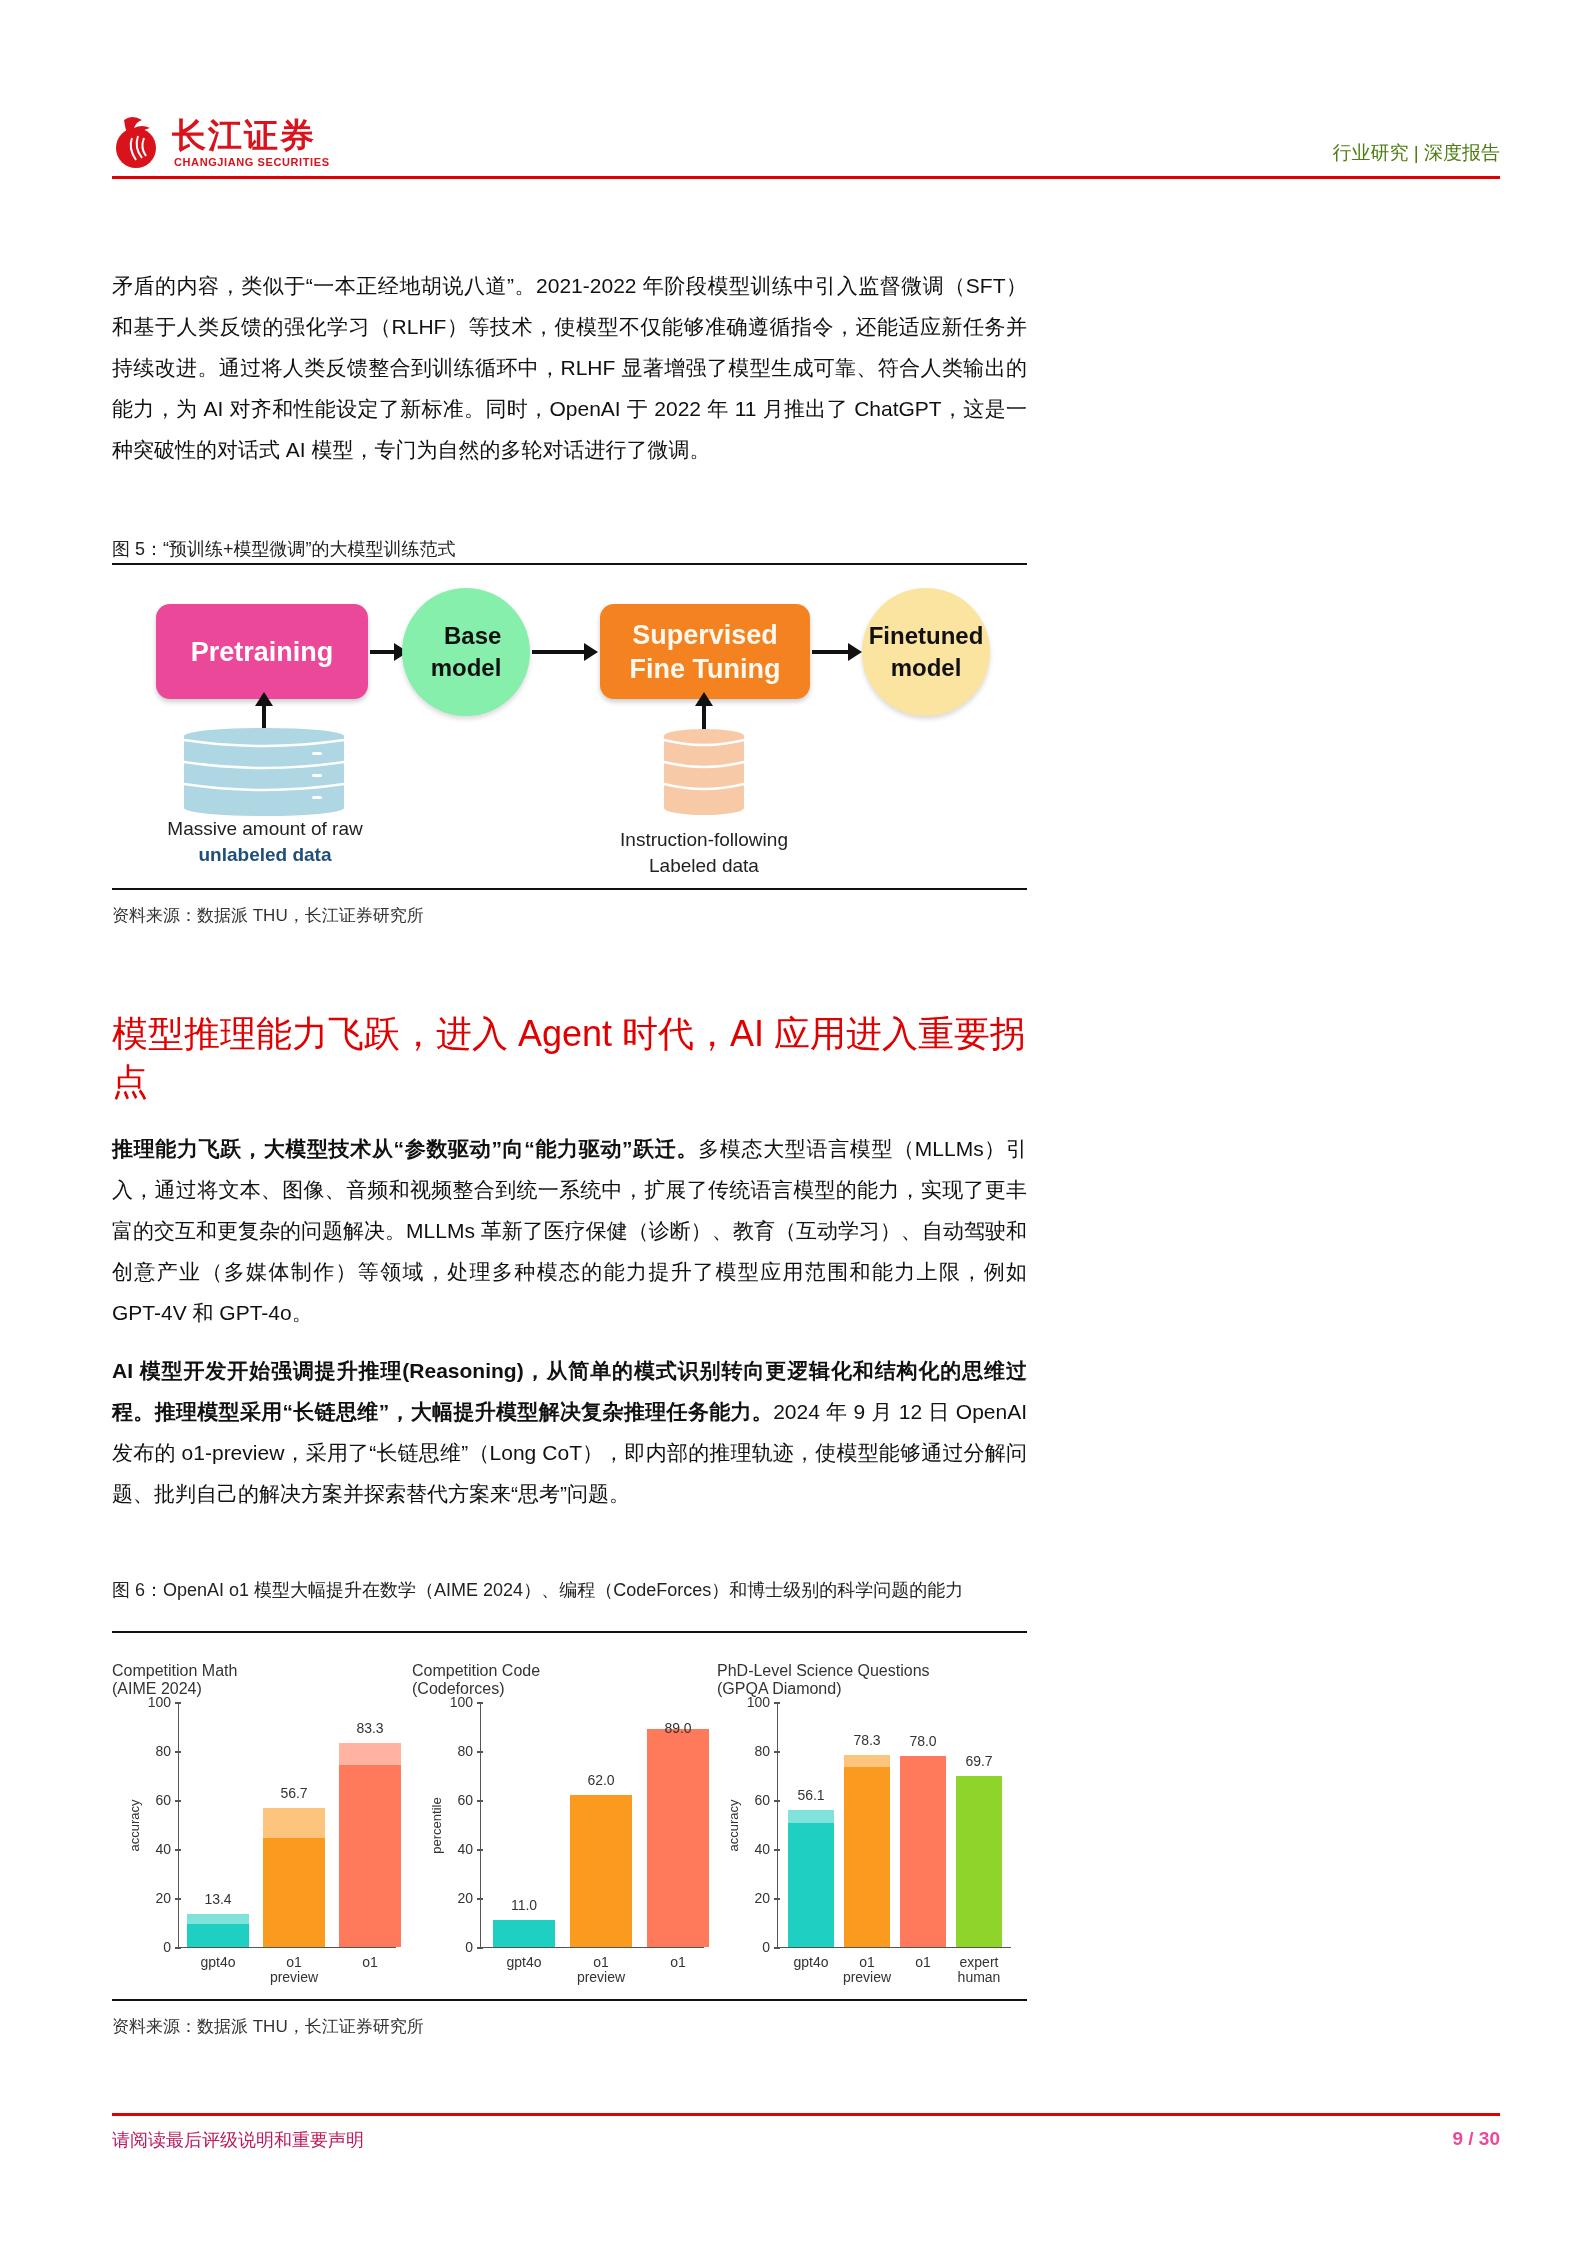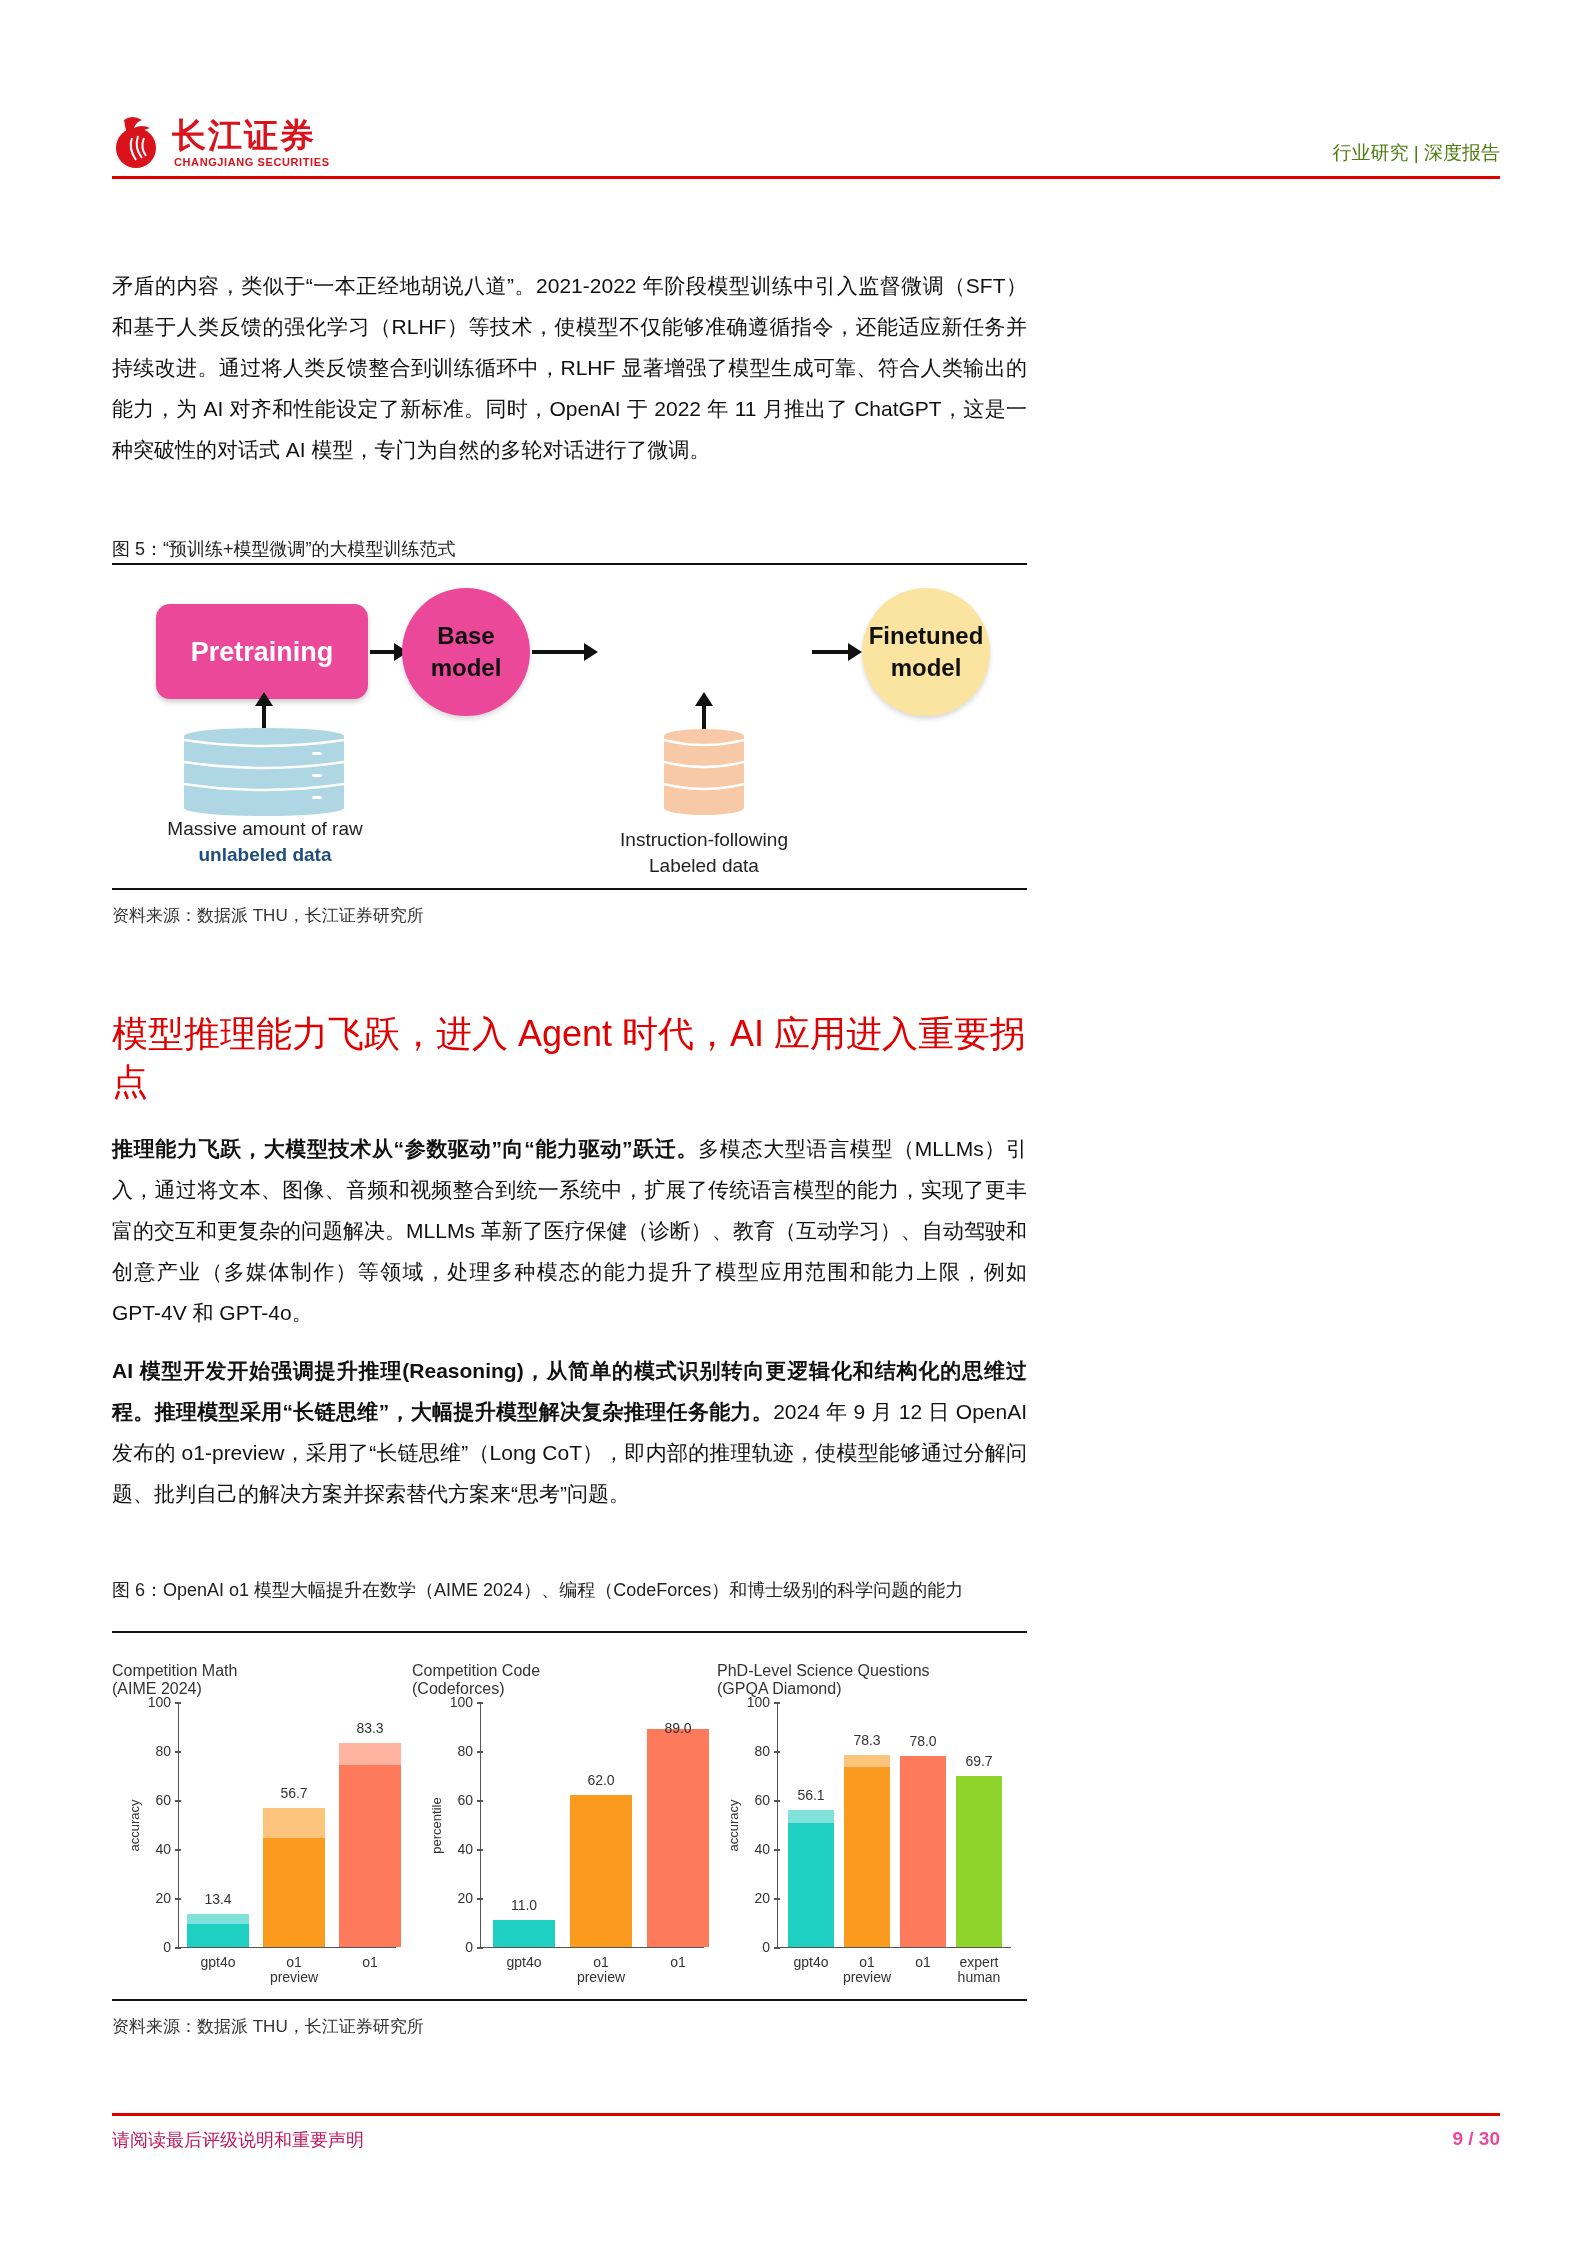--- a/index.html
+++ b/index.html
@@ -69,27 +69,33 @@
 <div class="header-line"></div>
 
 <div class="para" style="top:265px;">矛盾的内容，类似于“一本正经地胡说八道”。2021-2022 年阶段模型训练中引入监督微调（SFT）和基于人类反馈的强化学习（RLHF）等技术，使模型不仅能够准确遵循指令，还能适应新任务并持续改进。通过将人类反馈整合到训练循环中，RLHF 显著增强了模型生成可靠、符合人类输出的能力，为 AI 对齐和性能设定了新标准。同时，OpenAI 于 2022 年 11 月推出了 ChatGPT，这是一种突破性的对话式 AI 模型，专门为自然的多轮对话进行了微调。</div>
 
 <div class="caption" style="top:536px;">图 5：“预训练+模型微调”的大模型训练范式</div>
 <div class="rule" style="top:563px;"></div>
 
 <div class="diagram">
   <div class="box" style="left:44px; top:24px; width:212px; height:95px; background:#ec4899;">Pretraining</div>
   <div class="arrow" style="left:258px; top:70px; width:28px;"></div>
-  <div class="circle" style="left:290px; top:8px; width:128px; height:128px; background:#ec4899;">
+  <div class="circle" style="left:290px; top:8px; width:128px; height:128px; background:#86efac;text-align:right;">
     <div>
         <div>Base</div>
         <div>model</div>
       </div>
   </div>
   <div class="arrow" style="left:420px; top:70px; width:56px;"></div>
+  <div class="box" style="left:488px; top:24px; width:210px; height:95px; background:#f58220; color:#fff8ee;">
+    <div>
+        <div>Supervised</div>
+        <div>Fine Tuning</div>
+      </div>
+  </div>
   <div class="arrow" style="left:700px; top:70px; width:40px;"></div>
   <div class="circle" style="left:750px; top:8px; width:128px; height:128px; background:#fbe3a0;">
     <div>
         <div>Finetuned</div>
         <div>model</div>
       </div>
   </div>
 
   <div class="up-arrow" style="left:150px; top:122px; height:28px;"></div>
   <svg class="db" style="left:72px; top:148px;" width="160" height="88" viewBox="0 0 160 88">

